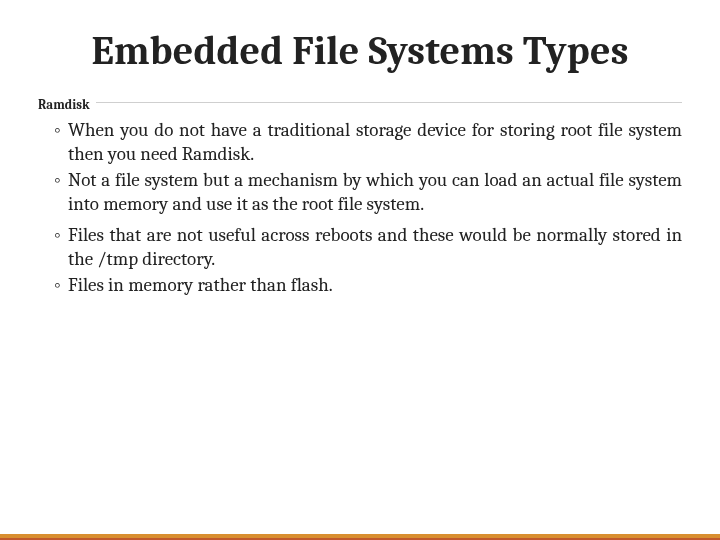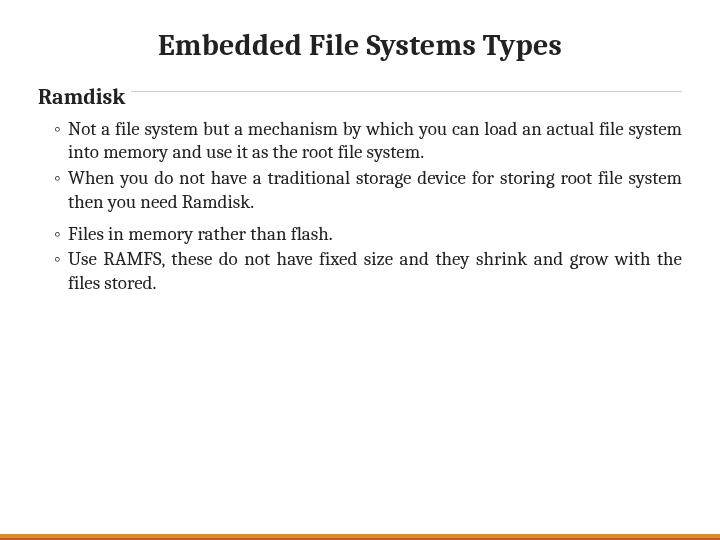--- a/index.html
+++ b/index.html
@@ -14,37 +14,37 @@
   }
   .slide {
     position: relative;
     width: 720px;
     height: 540px;
     box-sizing: border-box;
   }
   .title {
     text-align: center;
     font-weight: 700;
-    font-size: 30px;
+    font-size: 40px;
     margin-top: 28px;
     margin-bottom: 28px;
     letter-spacing: 0.2px;
   }
   .rule {
     margin: 0 38px 2px 38px;
     border: none;
     border-top: 1px solid #cfcfcf;
     height: 0;
   }
   .section {
     margin: 0 38px 6px 38px;
   }
   .section-heading {
     font-weight: 700;
-    font-size: 22px;
+    font-size: 13px;
     line-height: 1.25;
     margin: 0 0 2px 0;
     position: relative;
     top: -10px; 
     background: #fff;
     display: inline-block;
     padding-right: 6px;
   }
   .section + .section {
     margin-top: 14px;
@@ -98,29 +98,29 @@
 
 <div class="slide">
 
   <div class="title">Embedded File Systems Types</div>
 
   <hr class="rule">
 
   <div class="section">
     <span class="section-heading">Ramdisk</span>
     <ul class="bullets">
+      <li>When you do not have a traditional storage device for storing root file system then you need Ramdisk.</li>
       <li>Not a file system but a mechanism by which you can load an actual file system into memory and use it as the root file system.</li>
-      <li>When you do not have a traditional storage device for storing root file system then you need Ramdisk.</li>
     </ul>
   </div>
 
   <div class="section justify">
     <ul class="bullets">
+      <li>Files that are not useful across reboots and these would be normally stored in the /tmp directory.</li>
       <li>Files in memory rather than flash.</li>
-      <li>Use RAMFS, these do not have fixed size and they shrink and grow with the files stored.</li>
     </ul>
   </div>
 
   <div class="footer">
     <div class="bar-top"></div>
     <div class="bar-main"></div>
 
   </div>
 
 </div>

